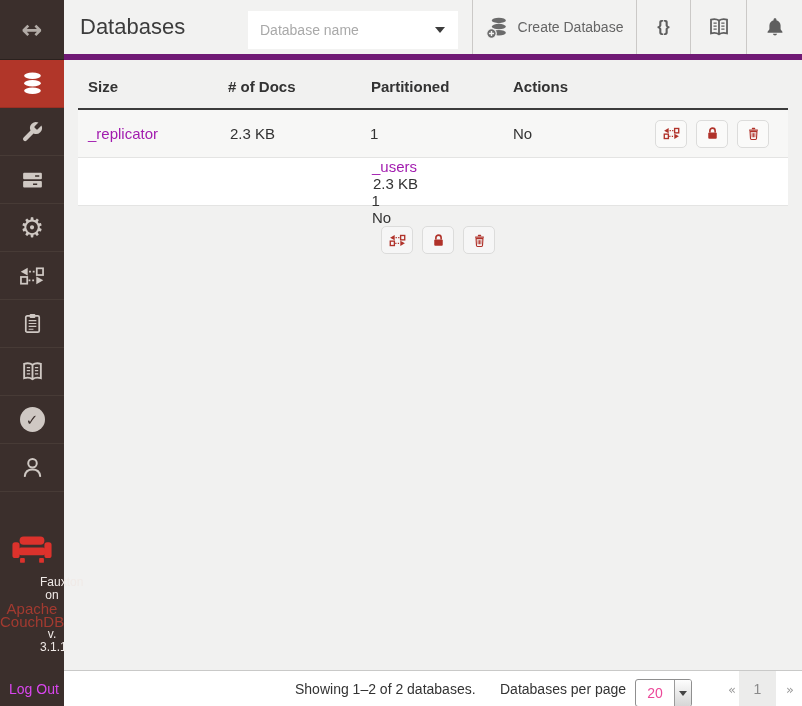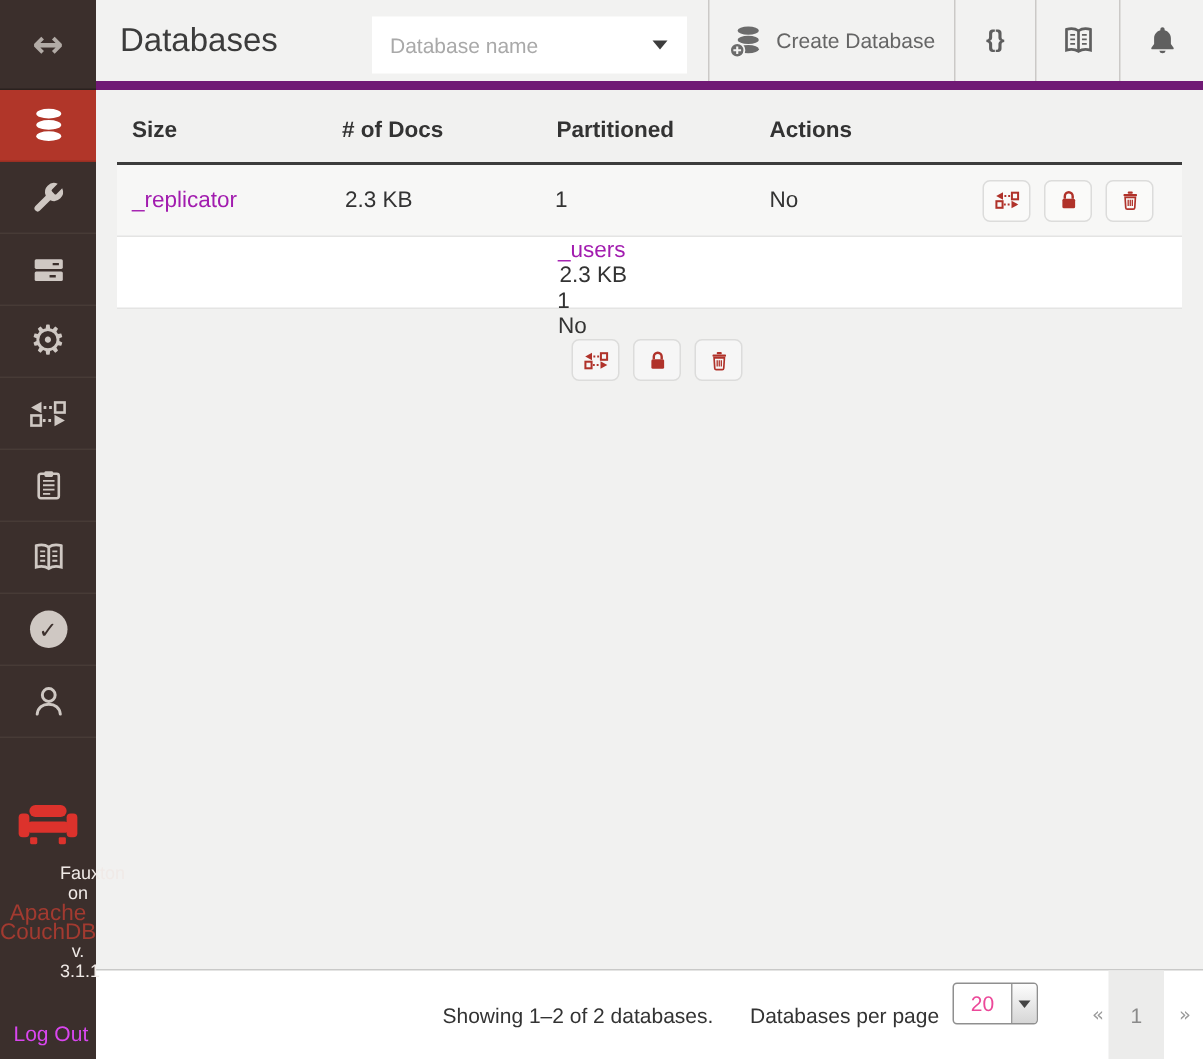--- a/index.html
+++ b/index.html
@@ -76,21 +76,21 @@
   .c-part { width:142px; padding-left:10px; }
   .c-actions { flex:1; padding-left:10px; display:flex; align-items:center; gap:9px; }
   .db-link { color:#a21caf; cursor:pointer; text-decoration:none; }
   .action-btn {
     width:32px; height:28px; border:1px solid #dcdcdb; border-radius:5px;
     display:flex; align-items:center; justify-content:center;
     color:#b0322a; background:rgba(255,255,255,0.4); cursor:pointer;
   }
   
   .footer {
-    position:absolute; left:64px; right:0; bottom:0; height:60px;
+    position:absolute; left:64px; right:0; bottom:0; height:36px;
     background:#ffffff; border-top:1px solid #c9c9c8; font-size:14px; color:#333;
   }
   .vcenter { position:absolute; top:50%; transform:translateY(-50%); }
   .showing-text { left:231px; }
   .per-page-label { left:436px; }
   .per-page-select {
     position:absolute; left:571px; top:8px; width:57px; height:28px;
     border:1px solid #8f8f8f; border-radius:3px; background:#fff; display:flex; overflow:hidden; cursor:pointer;
   }
   .sel-value { flex:1; display:flex; align-items:center; justify-content:center; font-size:14px; color:#ec4899; }

